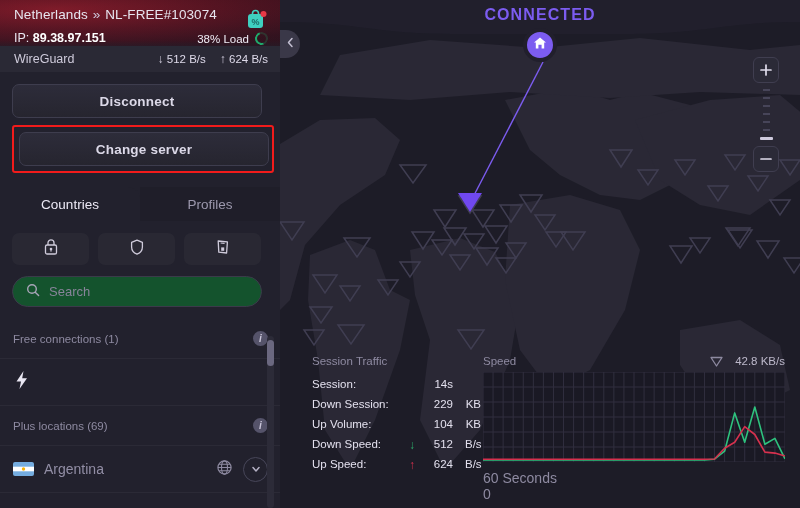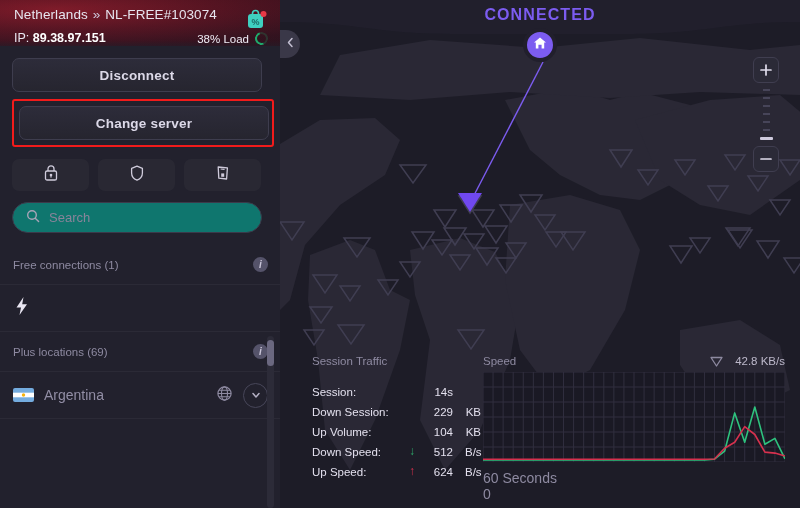--- a/index.html
+++ b/index.html
@@ -123,21 +123,21 @@
     width: 77px; height: 32px; border-radius: 7px;
     background: #292833;
     display: flex; align-items: center; justify-content: center;
     cursor: pointer;
   }
 
   
   .search-wrap { padding: 11px 12px 0 12px; }
   .search {
     width: 250px; height: 31px; border-radius: 16px;
-    border: 1px solid #3b3a4a; background: #0f766e;
+    border: 1px solid #3b3a4a; background: #14532d;
     display: flex; align-items: center; gap: 9px; padding: 0 13px;
   }
   .search input {
     flex: 1; border: none; outline: none; background: transparent;
     color: #d6d2e2; font-size: 13px; font-family: "Liberation Sans", sans-serif;
   }
   .search input::placeholder { color: #88849a; }
 
   
   .group-row {
@@ -231,21 +231,21 @@
   .ztick { width: 7px; height: 1.5px; background: #474559; }
   .ztick.cur { width: 13px; height: 3px; background: #cfcbde; border-radius: 1px; }
 
   
   .stats {
     position: absolute; left: 312px; top: 355px;
     z-index: 8; width: 175px;
   }
   .stats-title { font-size: 11.5px; color: #8e8aa1; margin-bottom: 11px; }
   .st-row {
-    display: flex; align-items: flex-end;
+    display: flex; align-items: flex-start;
     font-size: 11.5px; color: #e3e0ee; height: 20px;
   }
   .st-label { width: 93px; }
   .st-arrow { width: 14px; text-align: center; font-size: 12px; }
   .st-val { width: 34px; text-align: right; }
   .st-unit { width: 28px; text-align: right; padding-left: 12px; }
 
   
   .chart-panel { position: absolute; left: 483px; top: 355px; z-index: 8; width: 302px; }
   .chart-head {
@@ -282,28 +282,45 @@
       <div class="promo-badge">
         <svg width="24" height="24" viewBox="0 0 24 24">
           <rect x="4" y="6" width="15" height="14" rx="3" fill="#3fd0c0"></rect>
           <path d="M8.5 7 V5.5 A3 3 0 0 1 14.5 5.5 V7" fill="none" stroke="#3fd0c0" stroke-width="1.6"></path>
           <text x="11.5" y="16.5" font-size="9" fill="#1d6b66" text-anchor="middle" font-family="Liberation Sans, sans-serif" font-weight="bold">%</text>
           <circle cx="19.5" cy="6" r="3" fill="#e63946"></circle>
         </svg>
       </div>
     </div>
 
+    <div class="proto-bar">
+      <span class="proto-name">WireGuard</span>
+      <span class="proto-rates">
+        <span>
+          <span class="ar">↓</span>
+          <span>512 B/s</span>
+        </span>
+        <span>
+          <span class="ar">↑</span>
+          <span>624 B/s</span>
+        </span>
+      </span>
+    </div>
 
     <div class="btn-area">
       <div class="vbtn">Disconnect</div>
       <div class="hl-box">
         <div class="vbtn">Change server</div>
       </div>
     </div>
 
+    <div class="tabs">
+      <div class="tab active">Countries</div>
+      <div class="tab inactive">Profiles</div>
+    </div>
 
     <div class="filter-row">
       <div class="filter-btn">
         <span>
           <svg width="16" height="18" viewBox="0 0 16 18">
             <rect x="2.5" y="7" width="11" height="9" rx="1.6" fill="none" stroke="#cfcbdb" stroke-width="1.3"></rect>
             <path d="M5 7 V4.8 A3 3 0 0 1 11 4.8 V7" fill="none" stroke="#cfcbdb" stroke-width="1.3"></path>
             <circle cx="8" cy="11" r="1.3" fill="#cfcbdb"></circle>
             <rect x="7.4" y="11" width="1.2" height="2.6" fill="#cfcbdb"></rect>
           </svg>

